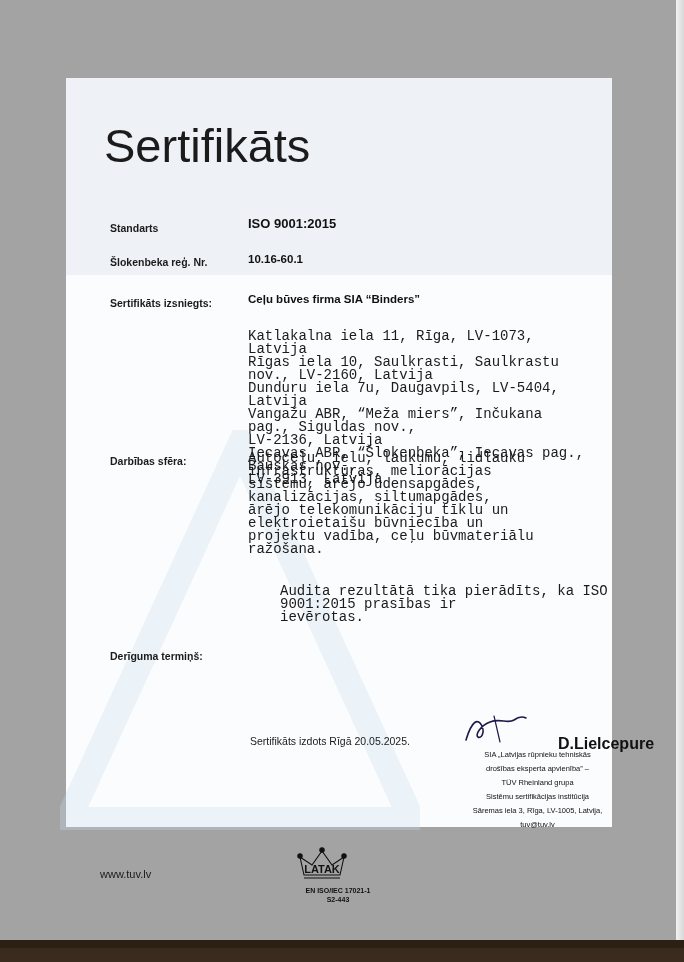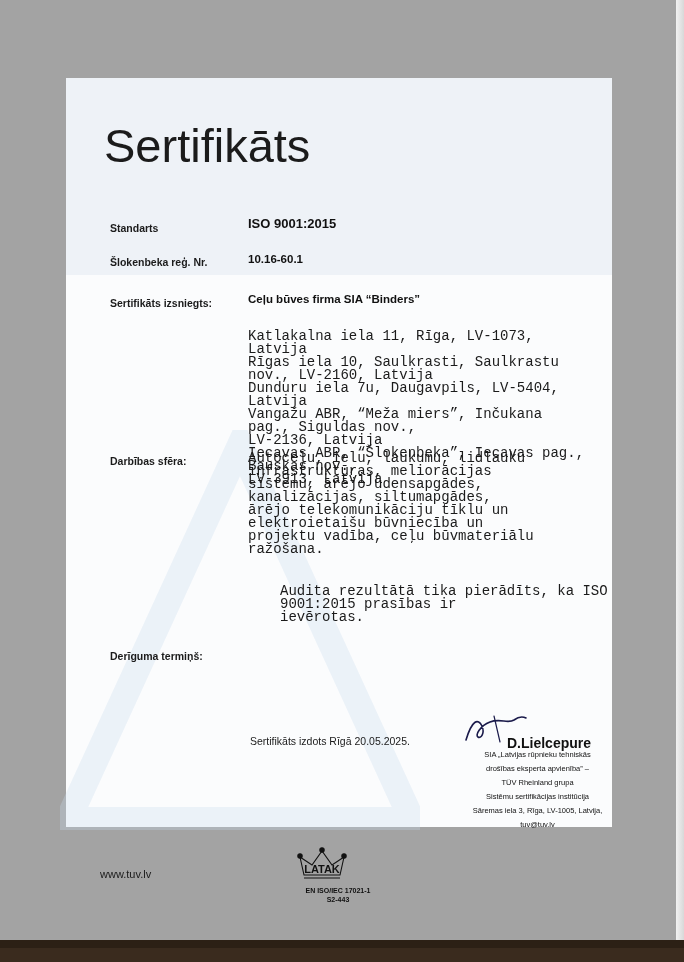--- a/index.html
+++ b/index.html
@@ -121,23 +121,23 @@
     position: absolute;
     font-size: 11.5px;
     color: #111111;
     font-weight: bold;
     font-family: "Liberation Sans", sans-serif;
   }
 
   
   .sig-name {
     position: absolute;
-    left: 507px;
+    left: 558px;
     top: 735px;
-    font-size: 14px;
+    font-size: 16px;
     font-weight: bold;
     color: #111;
   }
   .sig-lines {
     position: absolute;
     left: 455px;
     top: 748px;
     width: 165px;
     font-size: 7.5px;
     line-height: 14px;

